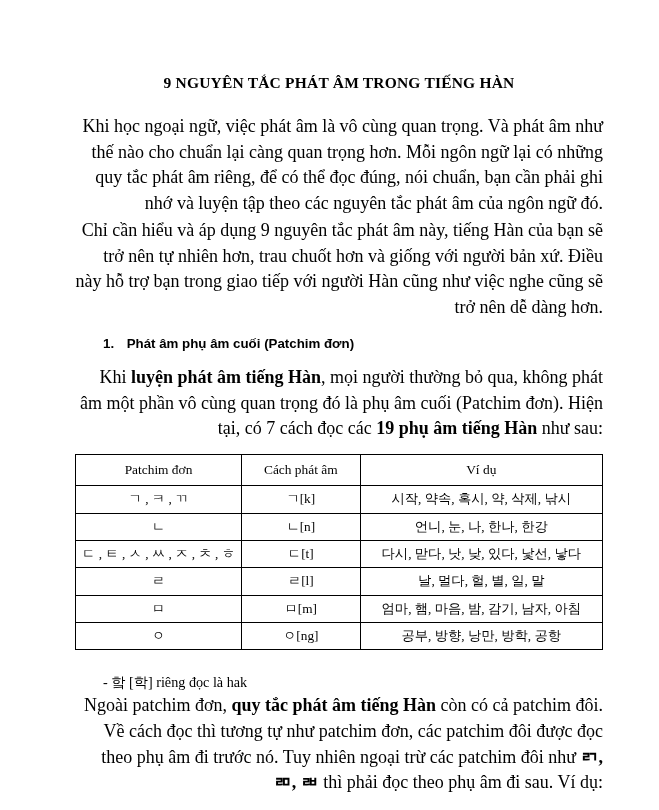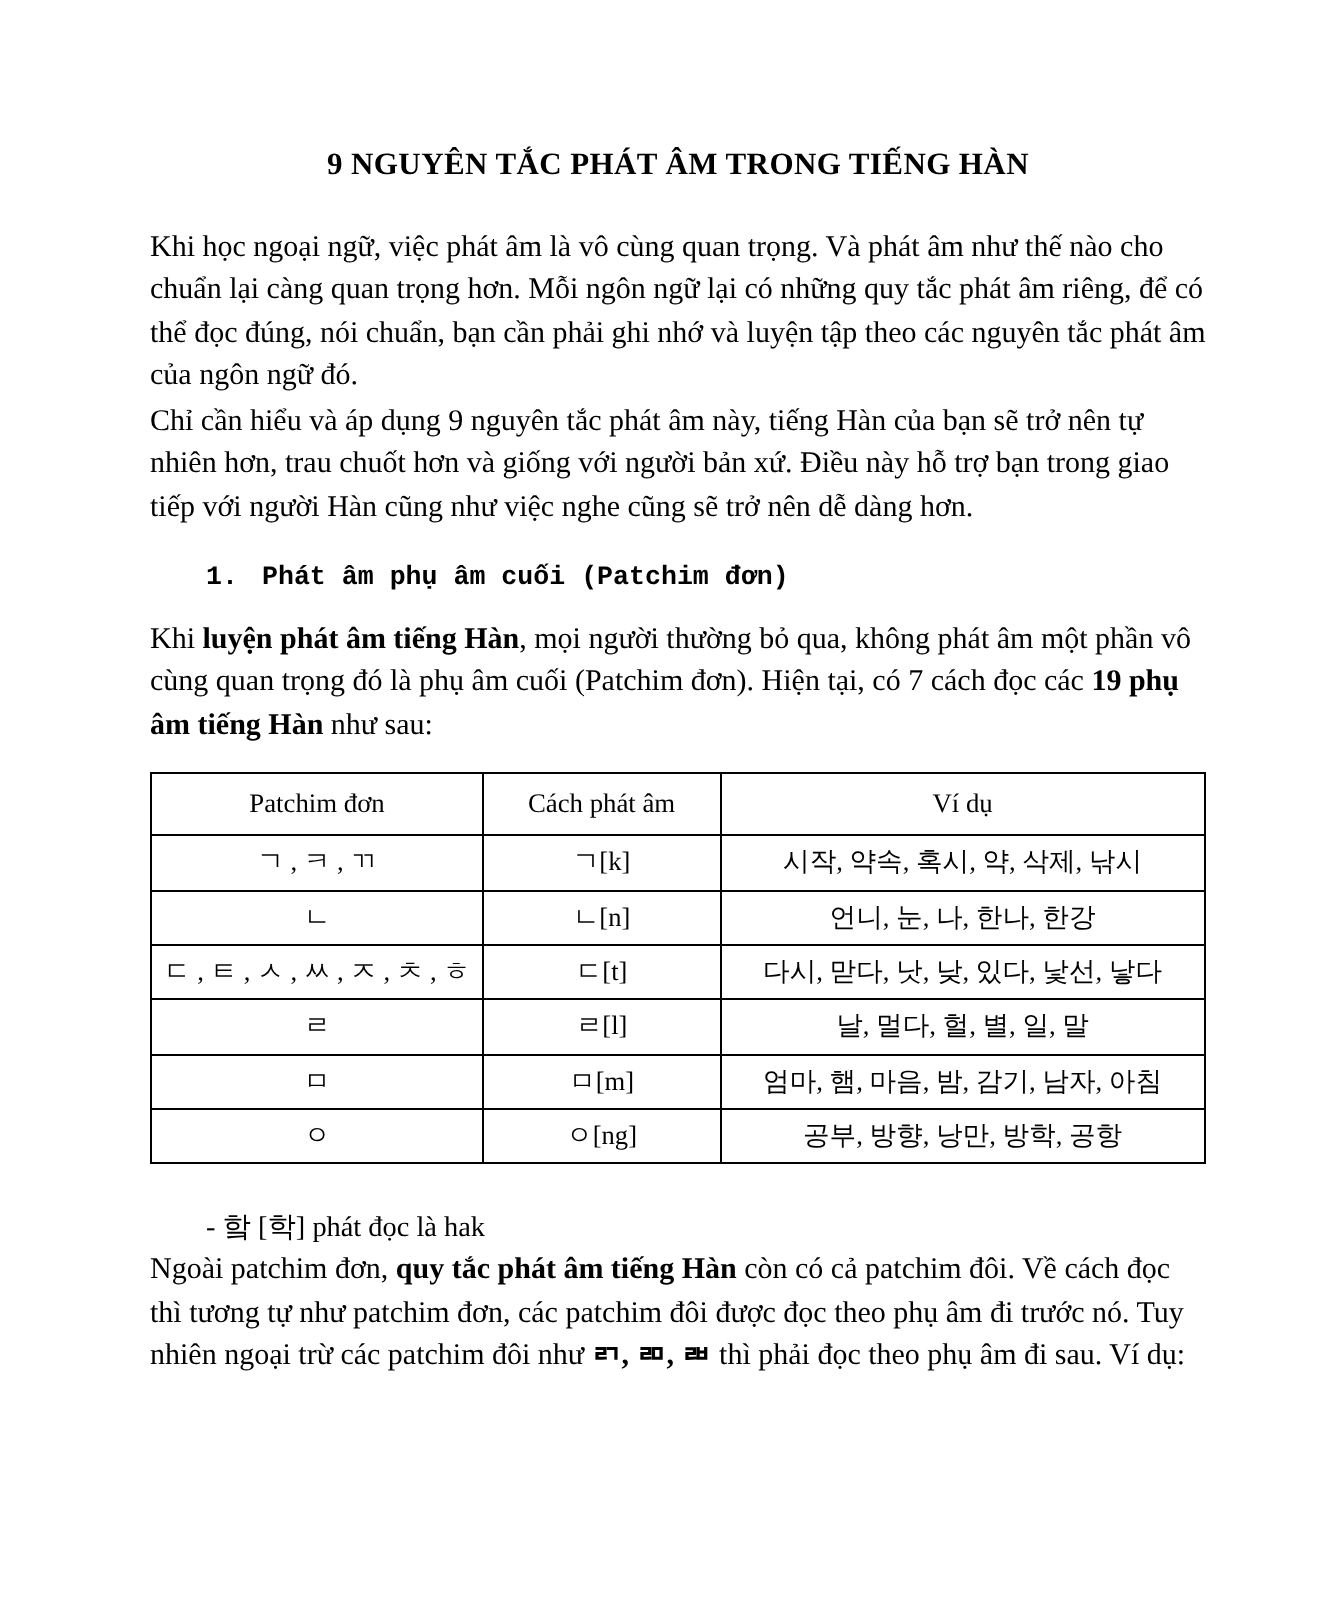--- a/index.html
+++ b/index.html
@@ -23,29 +23,29 @@
   }
   .doc-title {
     text-align: center;
     font-family: "Liberation Serif", serif;
     font-weight: bold;
     font-size: 15.5px;
     letter-spacing: 0.2px;
     margin: 18px 0 22px 0;
   }
   p.body-text {
-    font-size: 15px;
+    font-size: 18px;
     line-height: 1.42;
     margin: 0 0 2px 0;
-    text-align: left;
+    text-align: right;
   }
   p.body-text.spaced {
   }
   .section-heading {
-    font-family: Liberation Mono, monospace;
+    font-family: Liberation Sans, sans-serif;
     font-weight: bold;
     font-size: 13.3px;
     margin: 16px 0 14px 28px;
   }
   .section-heading .num {
     display: inline-block;
     min-width: 20px;
   }
   b, strong { font-weight: bold; }
 
@@ -150,21 +150,21 @@
       </tr>
       <tr>
         <td>ㅇ</td>
         <td>ㅇ[ng]</td>
         <td>공부, 방향, 낭만, 방학, 공항</td>
       </tr>
     </tbody>
   </table>
 
   <div class="examples-block">
-    <p class="examples-line">- 핰 [학] phát đọc là hak</p>
+    <p class="examples-line">- 핰 [학] riêng đọc là hak</p>
   </div>
 
 
   <p class="body-text p2-para">
     <span>Ngoài patchim đơn, </span><b>quy tắc phát âm tiếng Hàn</b><span> còn có cả patchim đôi. Về cách đọc thì tương tự như patchim đơn, các patchim đôi được đọc theo phụ âm đi trước nó. Tuy nhiên ngoại trừ các patchim đôi như </span><b>ㄺ, ㄻ, ㄼ</b><span> thì phải đọc theo phụ âm đi sau. Ví dụ:</span>
   </p>
 
 </div>
 
 </body></html>

